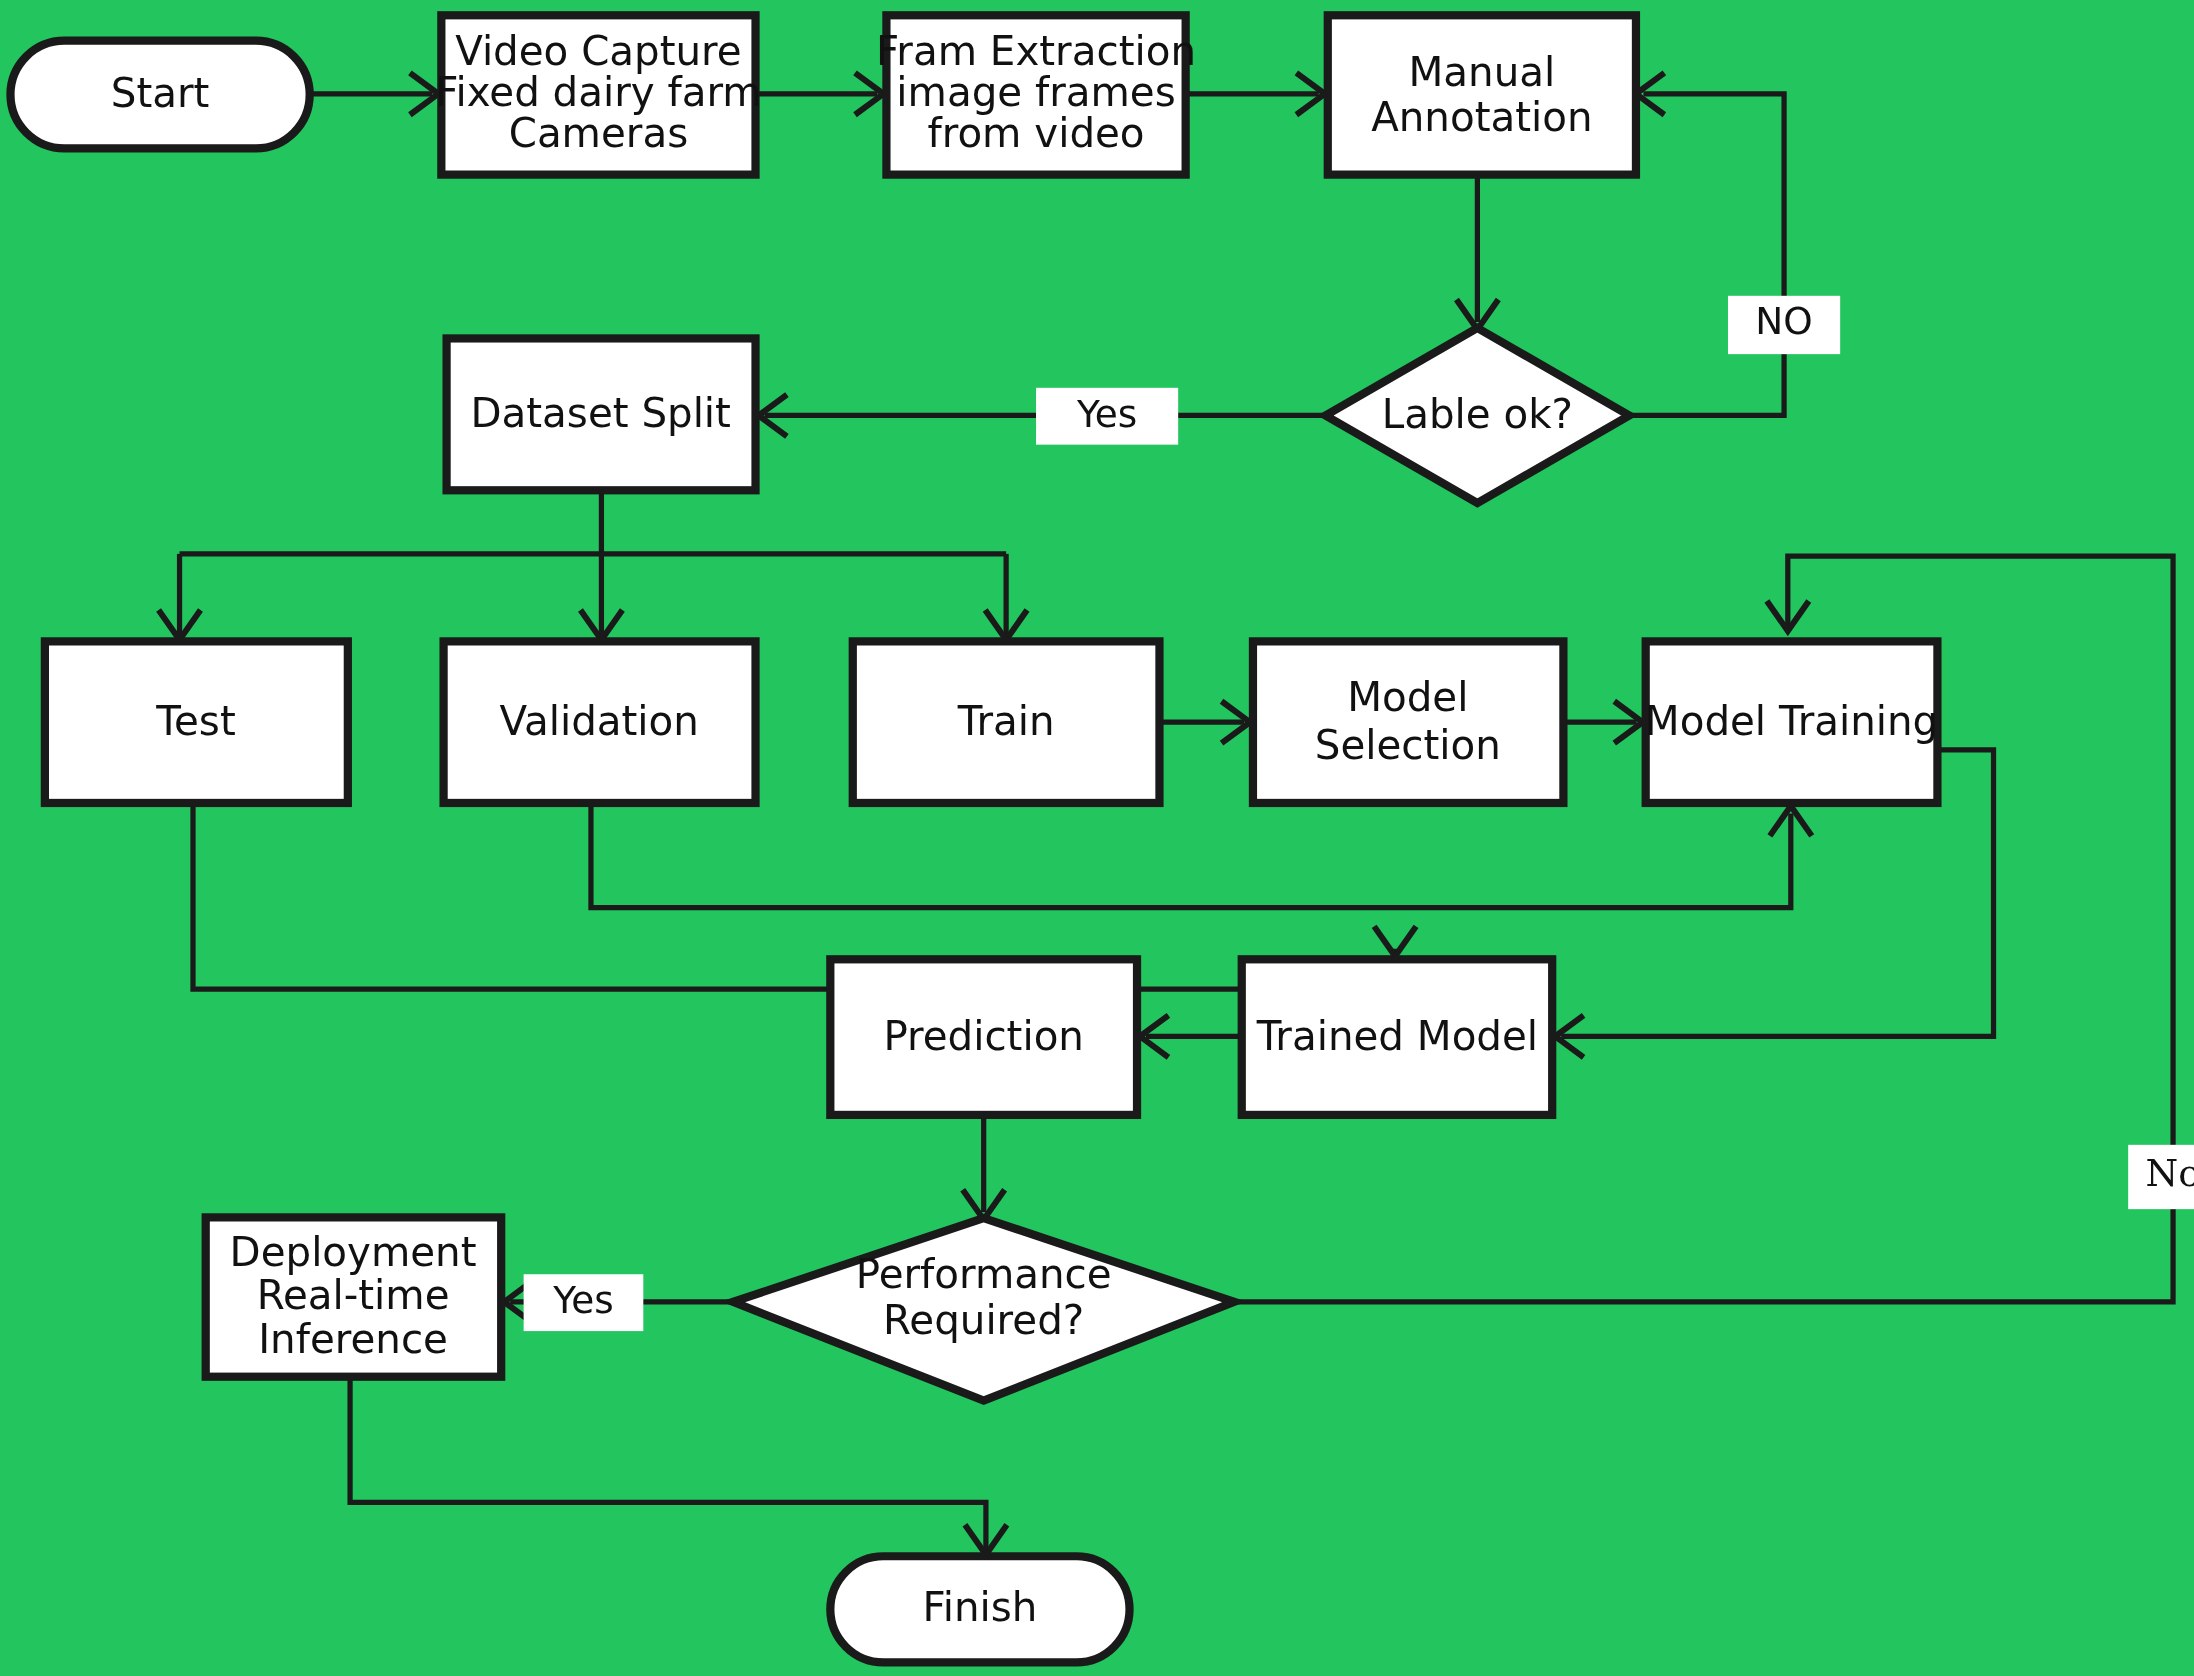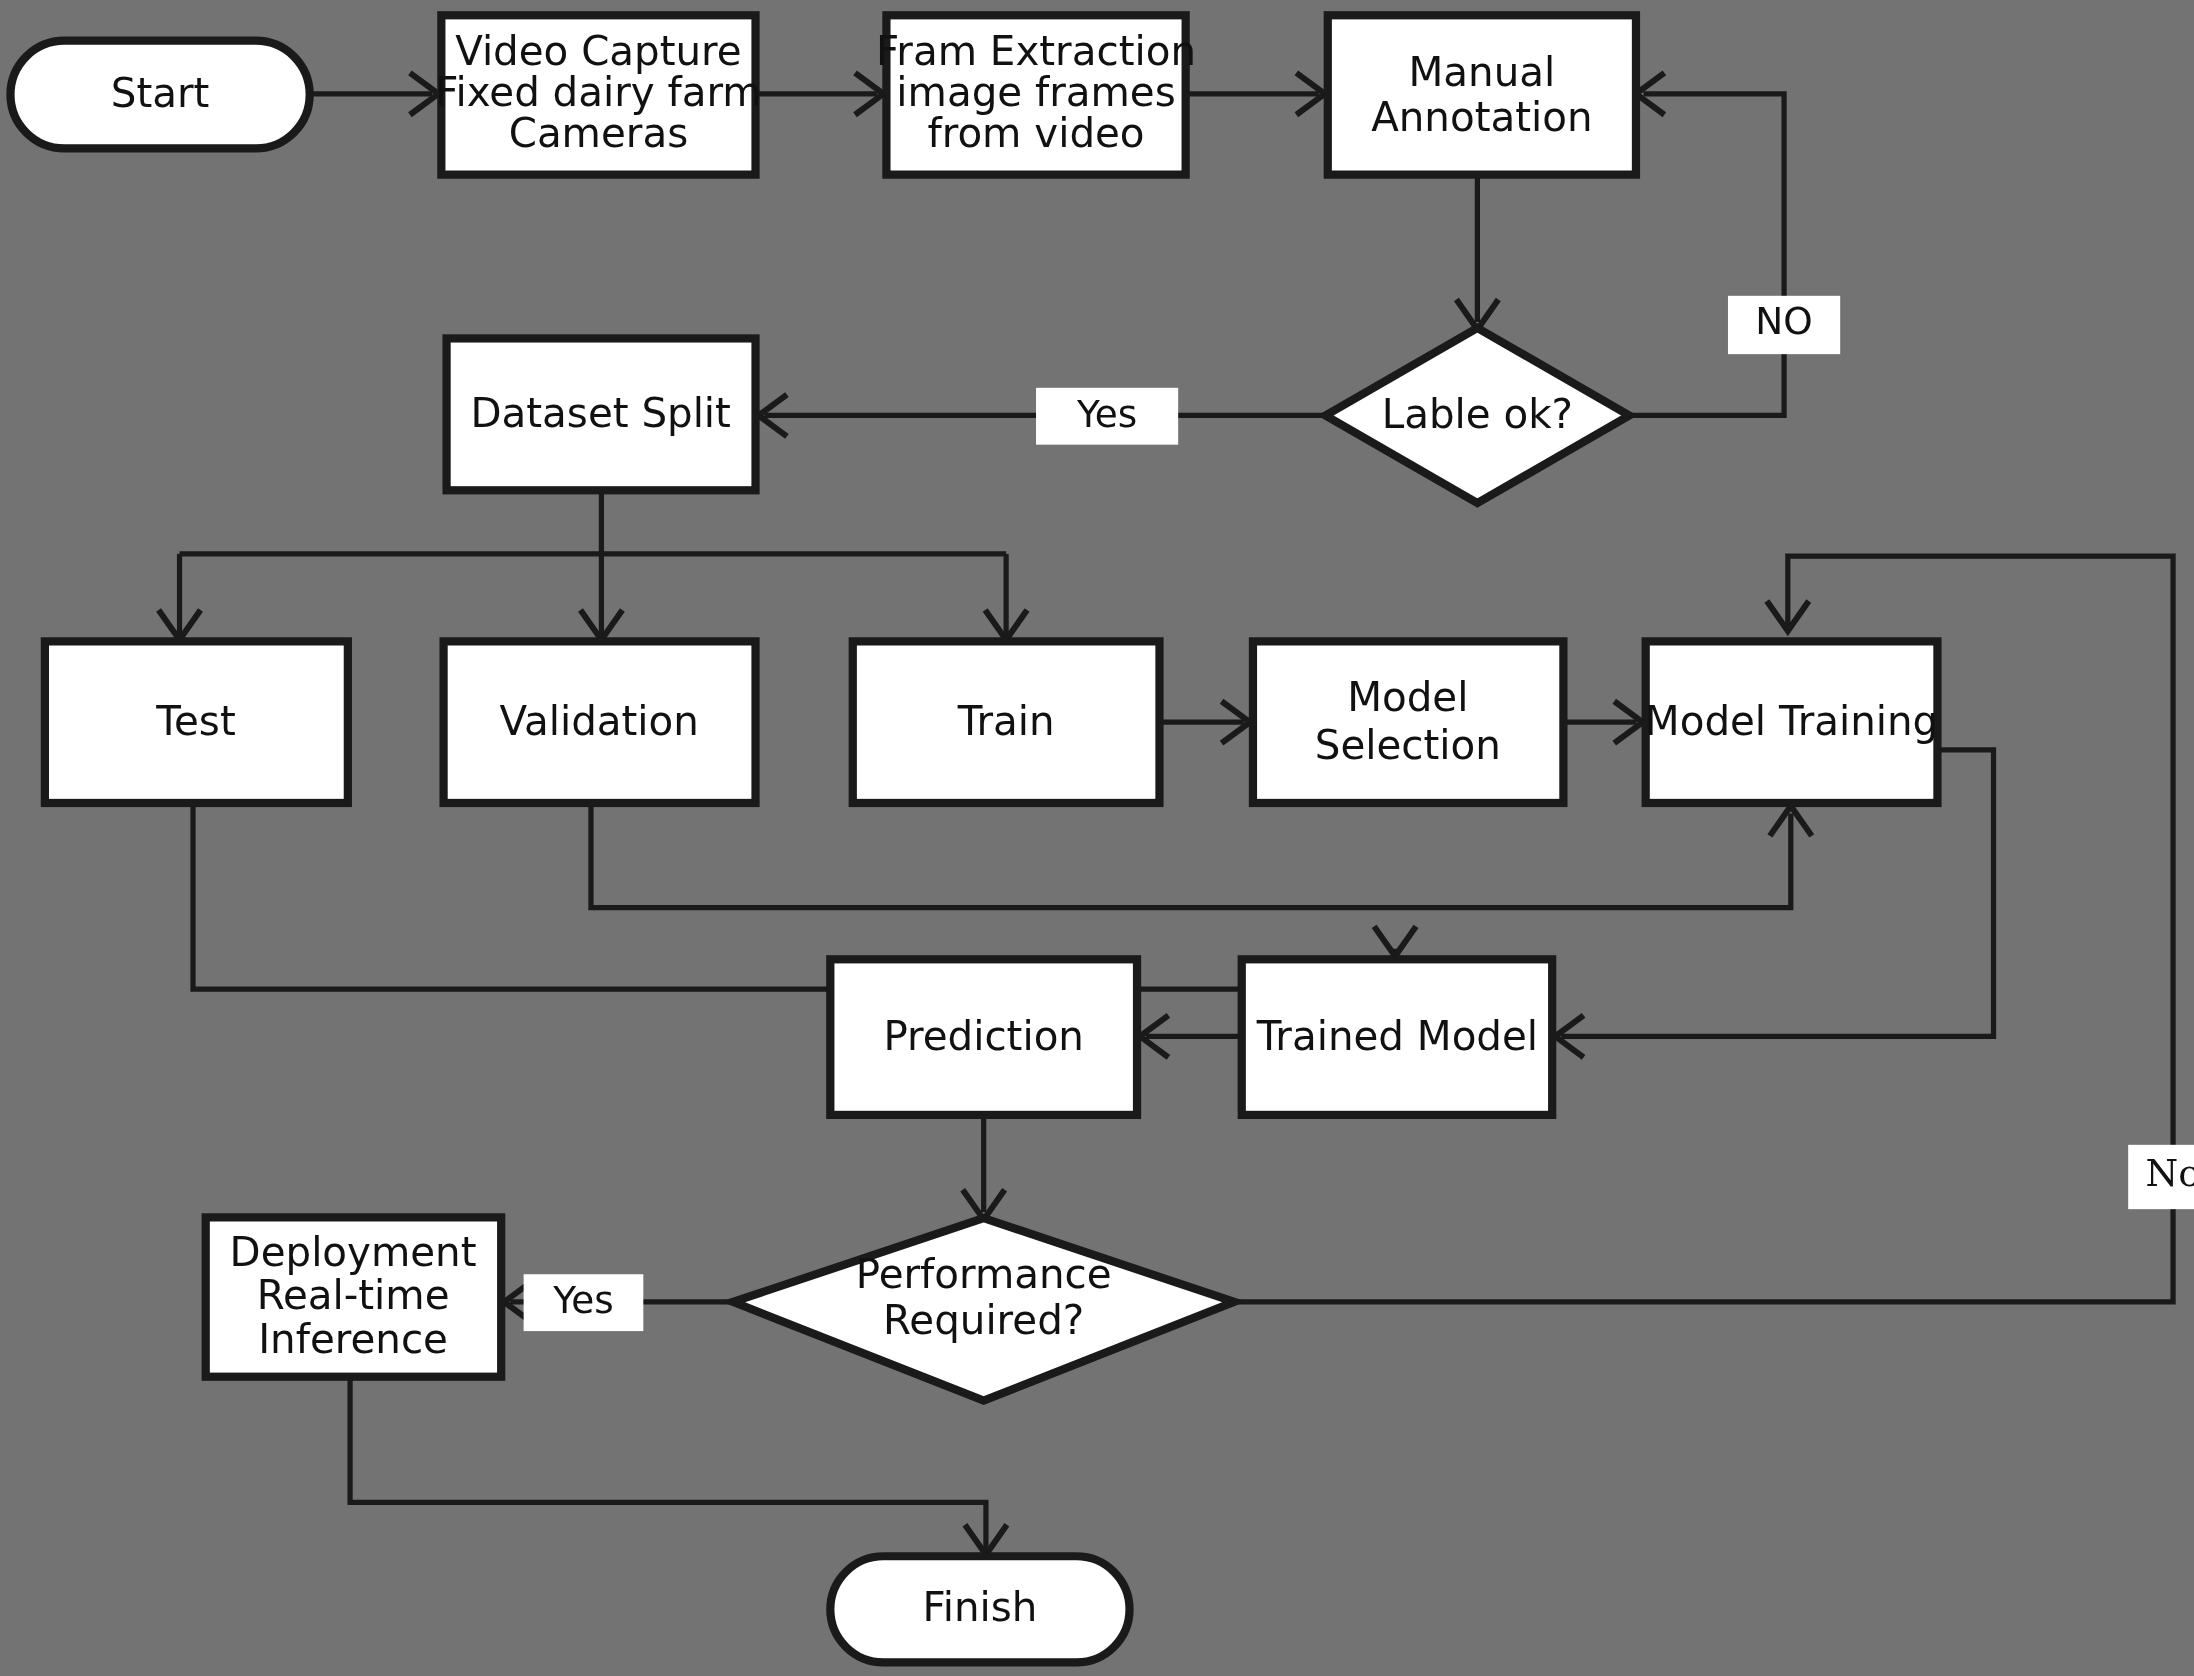--- a/index.html
+++ b/index.html
@@ -4,21 +4,21 @@
 <style>
   html, body {
     margin: 0;
     padding: 0;
     background: #ffffff;
   }
   #canvas {
     position: relative;
     width: 2194px;
     height: 1677px;
-    background: #737373;
+    background: #22c55e;
     overflow: hidden;
   }
   svg.flow {
     position: absolute;
     left: 0;
     top: 0;
     width: 2194px;
     height: 1677px;
   }
   .shape-fill { fill: #ffffff; }

